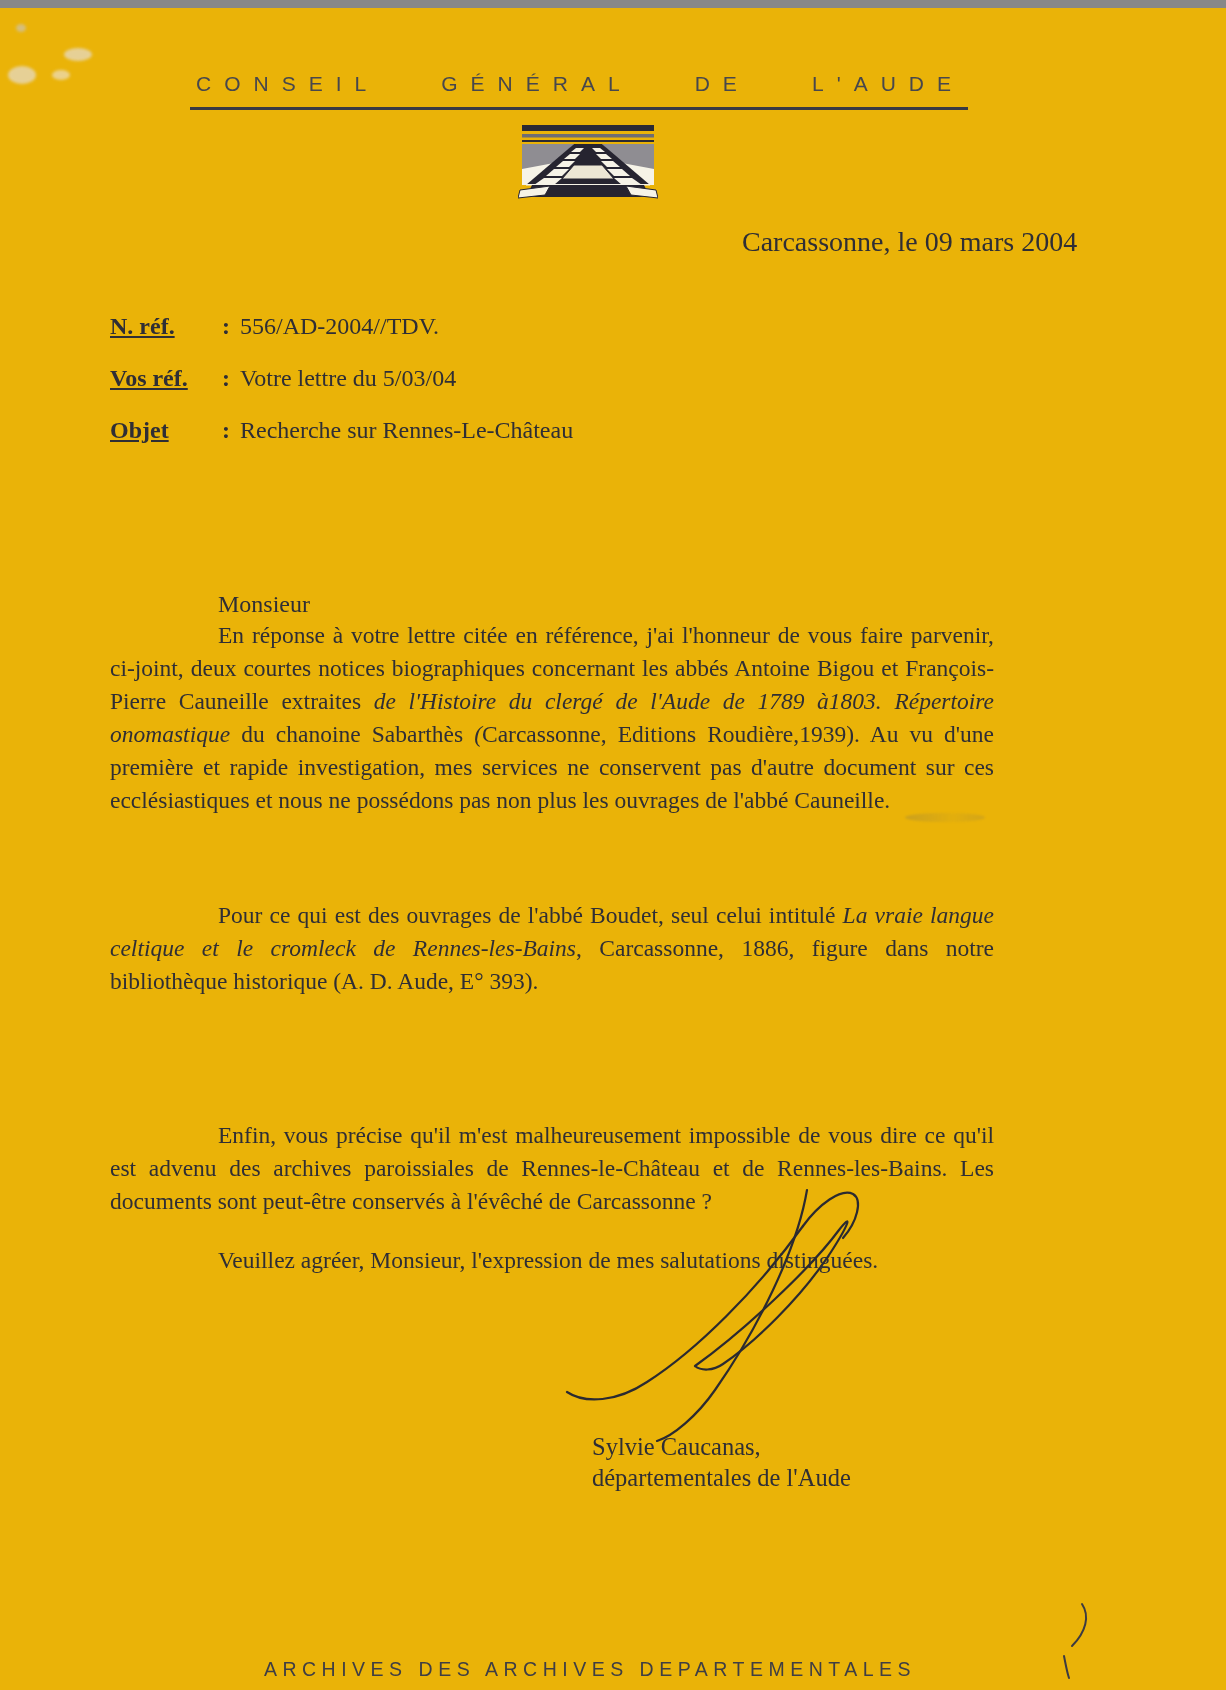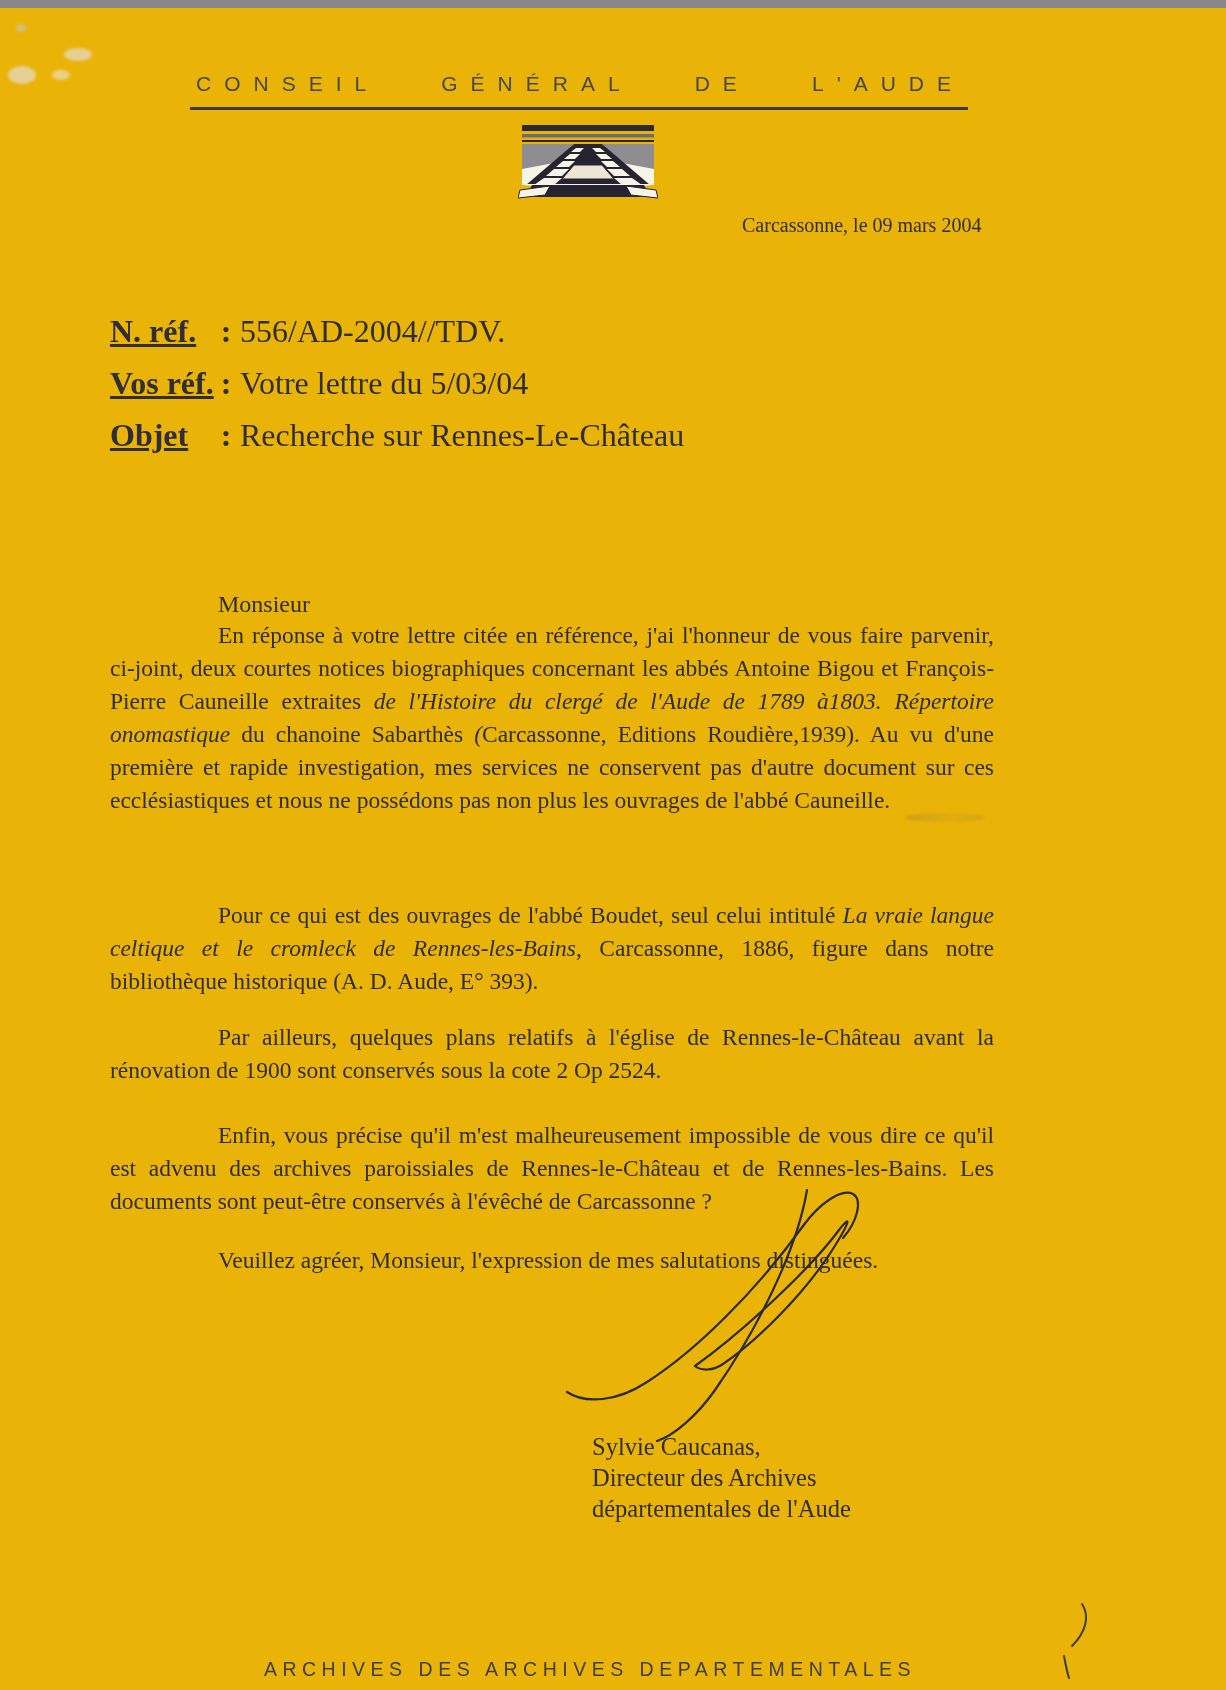--- a/index.html
+++ b/index.html
@@ -21,23 +21,23 @@
     font-family:"Liberation Sans","DejaVu Sans",sans-serif;
     font-size:21px;font-weight:400;color:#47474d;
     letter-spacing:13px;white-space:nowrap;
   }
   .header-rule{
     position:absolute;left:190px;top:99px;width:778px;height:3px;
     background:#3a3a42;
   }
   .logo{position:absolute;left:518px;top:117px;}
   
-  .dateline{position:absolute;left:742px;top:206px;font-size:20px;}
+  .dateline{position:absolute;left:742px;top:218px;font-size:28px;}
   
-  .ref-row{position:absolute;left:110px;font-size:32px;white-space:nowrap;}
+  .ref-row{position:absolute;left:110px;font-size:24px;white-space:nowrap;}
   .ref-label{display:inline-block;width:102px;font-weight:bold;text-decoration:underline;}
   .ref-colon{display:inline-block;width:28px;text-align:center;font-weight:bold;}
   .ref-value{}
   .ref-1{top:305px;}
   .ref-2{top:357px;}
   .ref-3{top:409px;}
   
   .salutation{position:absolute;left:218px;top:583px;font-size:24px;}
   .para{
     position:absolute;left:110px;width:884px;
@@ -127,38 +127,36 @@
     <span class="ref-label">Vos réf.</span><span class="ref-colon">:</span><span class="ref-value">Votre lettre du 5/03/04</span>
   </div>
   <div class="ref-row ref-3">
     <span class="ref-label">Objet</span><span class="ref-colon">:</span><span class="ref-value">Recherche sur Rennes-Le-Château</span>
   </div>
 
   <div class="salutation">Monsieur</div>
 
   <div class="para para-1"><span>En réponse à votre lettre citée en référence, j'ai l'honneur de vous faire parvenir, ci-joint, deux courtes notices biographiques concernant les abbés Antoine Bigou et François-Pierre Cauneille extraites </span><span class="it">de l'Histoire du clergé de l'Aude de 1789 à1803. Répertoire onomastique</span><span> du chanoine Sabarthès </span><span class="it">(</span><span>Carcassonne, Editions Roudière,1939). Au vu d'une première et rapide investigation, mes services ne conservent pas d'autre document sur ces ecclésiastiques et nous ne possédons pas non plus les ouvrages de l'abbé Cauneille.</span></div>
   <div class="para para-2"><span>Pour ce qui est des ouvrages de l'abbé Boudet, seul celui intitulé </span><span class="it">La vraie langue celtique et le cromleck de Rennes-les-Bains</span><span>, Carcassonne, 1886, figure dans notre bibliothèque historique (A. D. Aude, E° 393).</span></div>
-  <div class="para para-3"><span>Par ailleurs, quelques plans relatifs à l'église de Rennes-le-Château avant la rénovation de 1900 sont conservés sous la cote 2 Op 2524.</span></div>
   <div class="para para-4"><span>Enfin, vous précise qu'il m'est malheureusement impossible de vous dire ce qu'il est advenu des archives paroissiales de Rennes-le-Château et de Rennes-les-Bains. Les documents sont peut-être conservés à l'évêché de Carcassonne ?</span></div>
   <div class="para closing">Veuillez agréer, Monsieur, l'expression de mes salutations distinguées.</div>
 
   <div class="smudge"></div>
 
   <svg class="signature-svg" width="330" height="262" viewBox="0 0 330 262">
     <g fill="none" stroke="#2b2a31" stroke-width="2.2" stroke-linecap="round">
       <path d="M 22 212 C 40 224 72 222 102 202 C 152 170 212 110 258 46"></path>
       <path d="M 262 10 C 252 70 212 150 170 210 C 152 236 128 256 112 261"></path>
       <path d="M 150 186 C 200 150 266 88 294 50 C 308 32 304 44 286 72 C 256 118 210 162 178 184 C 168 191 156 191 150 186"></path>
       <path d="M 258 46 C 274 24 296 8 308 14 C 318 20 312 42 298 58"></path>
     </g>
   </svg>
 
   <div class="sig-block">
     <div>Sylvie Caucanas,</div>
-    <div>Directeur des Archives</div>
     <div>départementales de l'Aude</div>
   </div>
 
   <div class="footer-email">Juerg.Caluori@mgb.ch</div>
   <div class="footer-dept">ARCHIVES DES ARCHIVES DEPARTEMENTALES</div>
 
   <svg class="pen-mark" width="45" height="80" viewBox="0 0 45 80">
     <g fill="none" stroke="#3c3b42" stroke-width="2" stroke-linecap="round">
       <path d="M 30 4 C 38 16 34 32 20 46"></path>
       <path d="M 12 56 C 14 66 15 72 17 78"></path>

